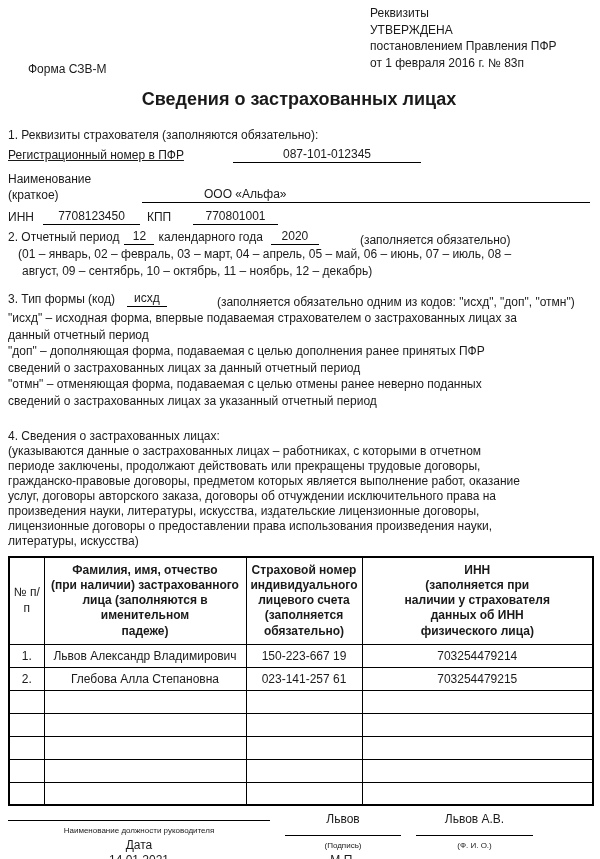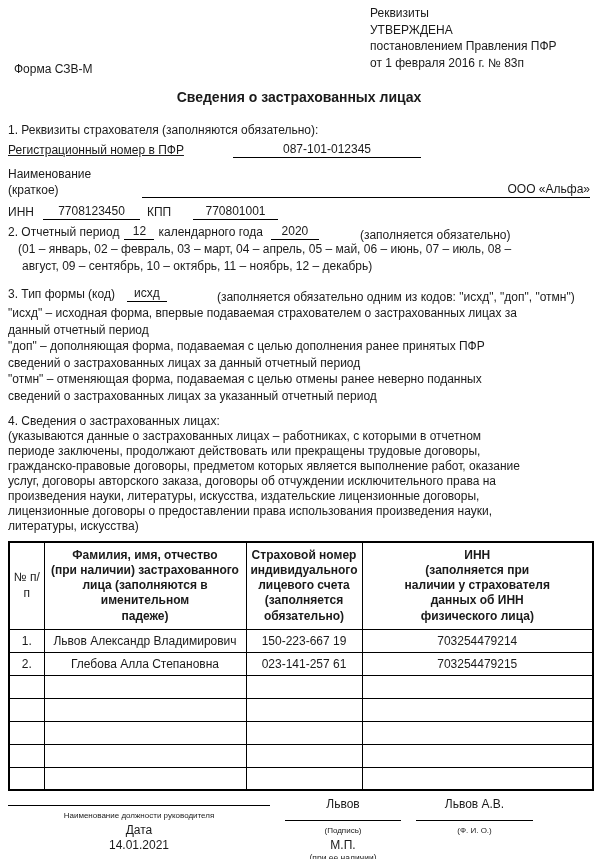--- a/index.html
+++ b/index.html
@@ -6,22 +6,22 @@
   html,body { background:#fff; }
   body {
     width:600px; height:859px;
     font-family:"Liberation Sans", sans-serif;
     font-size:12px; color:var(--text,#1a1a1a);
     background:var(--bg,#ffffff);
   }
   .page { position:relative; width:600px; height:859px; padding:5px 10px 4px 8px; overflow:hidden; }
 
   .approval { margin-left:362px; line-height:16.5px; }
-  .form-name { position:absolute; left:14px; top:62px; }
-  .title { text-align:center; font-weight:bold; font-size:14px; margin-top:18px; }
+  .form-name { position:absolute; left:28px; top:62px; }
+  .title { text-align:center; font-weight:bold; font-size:18px; margin-top:18px; }
 
   .sec-head { margin-top:18px; }
   .field-row { display:flex; align-items:flex-end; margin-top:4px; }
   .u-box { border-bottom:1px solid var(--line,#000); text-align:center; line-height:16px; }
   .lbl { line-height:16px; }
   .small { font-size:12px; line-height:10px; align-self:center; margin-top:6px;padding-left:34px; }
 
   .months { margin-top:0; line-height:16.5px; white-space:pre-line; padding-left:14px; text-indent:-4px; margin-top:1px; }
   .pre { white-space:pre-line; }
   .descriptions { margin-top:3px; line-height:16.6px; }
@@ -63,21 +63,21 @@
 
   <div class="sec-head">1. Реквизиты страхователя (заполняются обязательно):</div>
 
   <div class="field-row" style="margin-top:4px;">
     <span class="lbl" style="width:225px;text-decoration:underline;">Регистрационный номер в ПФР</span>
     <span class="u-box" style="width:188px;">087-101-012345</span>
   </div>
 
   <div class="field-row" style="margin-top:8px;">
     <span class="lbl" style="width:134px;">Наименование (краткое)</span>
-    <span class="u-box" style="flex:1; text-align:right; padding-left:62px;">ООО «Альфа»</span>
+    <span class="u-box" style="flex:1; text-align:left; padding-left:62px;">ООО «Альфа»</span>
   </div>
 
   <div class="field-row" style="margin-top:5px;">
     <span class="lbl" style="width:35px;">ИНН</span>
     <span class="u-box" style="width:97px;">7708123450</span>
     <span class="lbl" style="width:33px; margin-left:7px;">КПП</span>
     <span class="u-box" style="width:85px; margin-left:13px;">770801001</span>
   </div>
 
   <div class="field-row" style="margin-top:3px;">
@@ -99,21 +99,21 @@
 
   <div class="descriptions">
     <div class="pre">"исхд" – исходная форма, впервые подаваемая страхователем о застрахованных лицах за
 данный отчетный период</div>
     <div class="pre">"доп" – дополняющая форма, подаваемая с целью дополнения ранее принятых ПФР
 сведений о застрахованных лицах за данный отчетный период</div>
     <div class="pre">"отмн" – отменяющая форма, подаваемая с целью отмены ранее неверно поданных
 сведений о застрахованных лицах за указанный отчетный период</div>
   </div>
 
-  <div style="margin-top:9px; line-height:15px;">4. Сведения о застрахованных лицах:</div>
+  <div style="margin-top:19px; line-height:15px;">4. Сведения о застрахованных лицах:</div>
   <div class="note pre">(указываются данные о застрахованных лицах – работниках, с которыми в отчетном
 периоде заключены, продолжают действовать или прекращены трудовые договоры,
 гражданско-правовые договоры, предметом которых является выполнение работ, оказание
 услуг, договоры авторского заказа, договоры об отчуждении исключительного права на
 произведения науки, литературы, искусства, издательские лицензионные договоры,
 лицензионные договоры о предоставлении права использования произведения науки,
 литературы, искусства)</div>
 
   <table class="insured">
     <colgroup>

